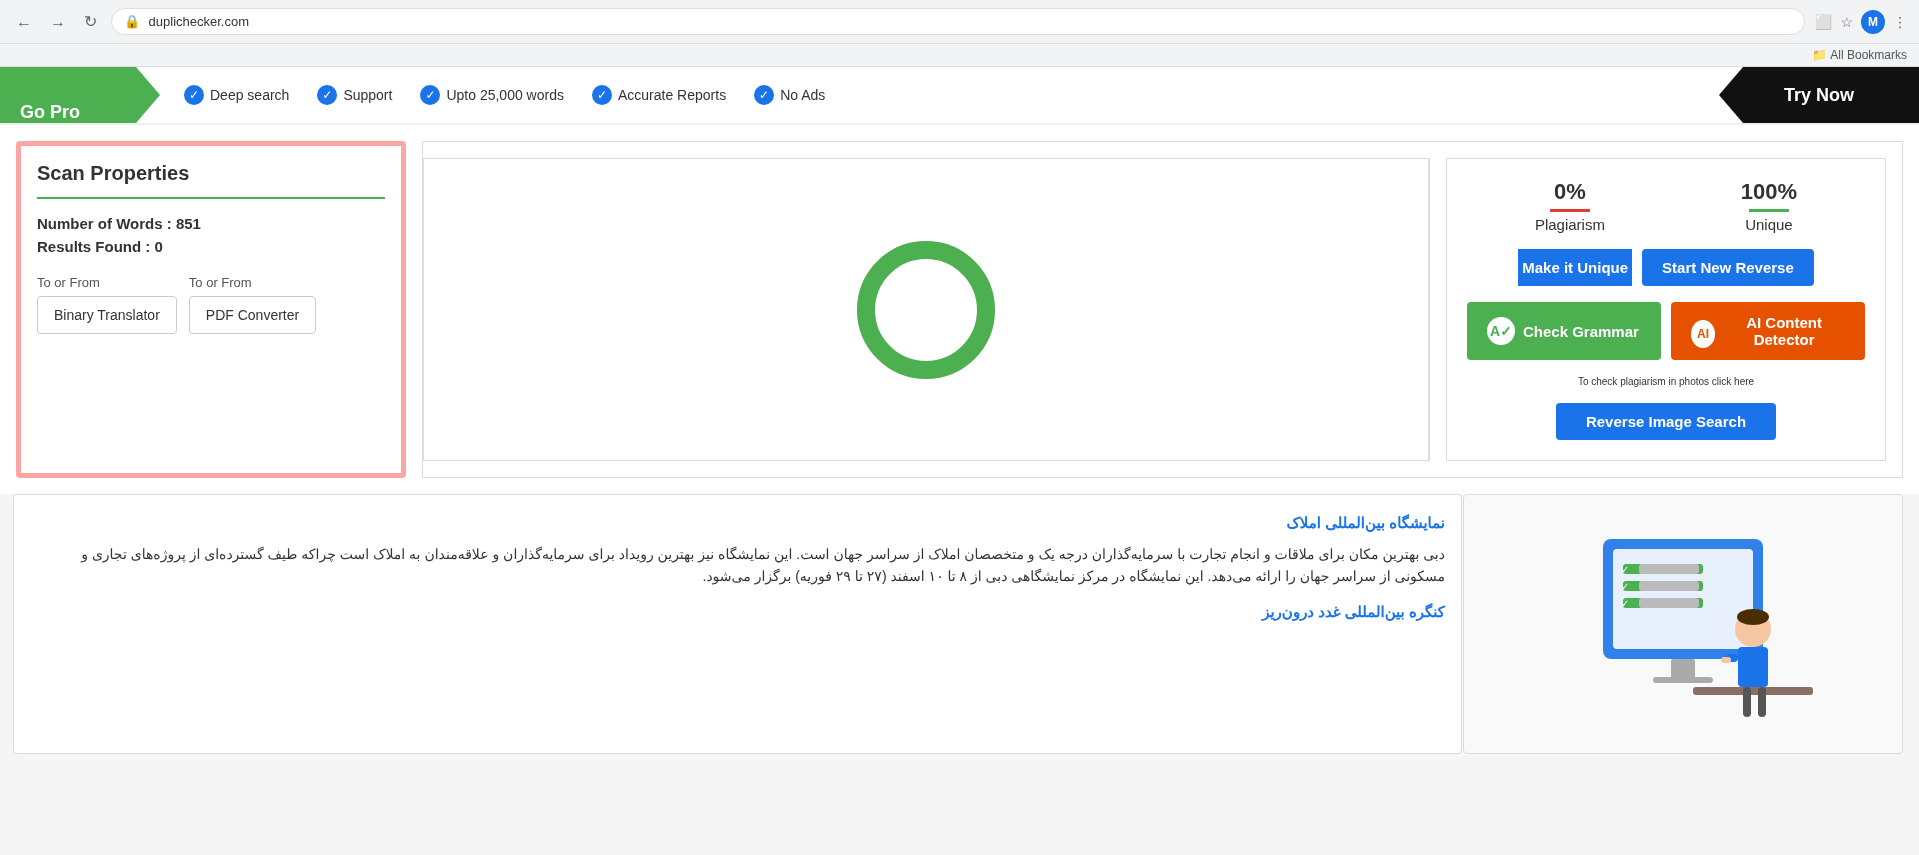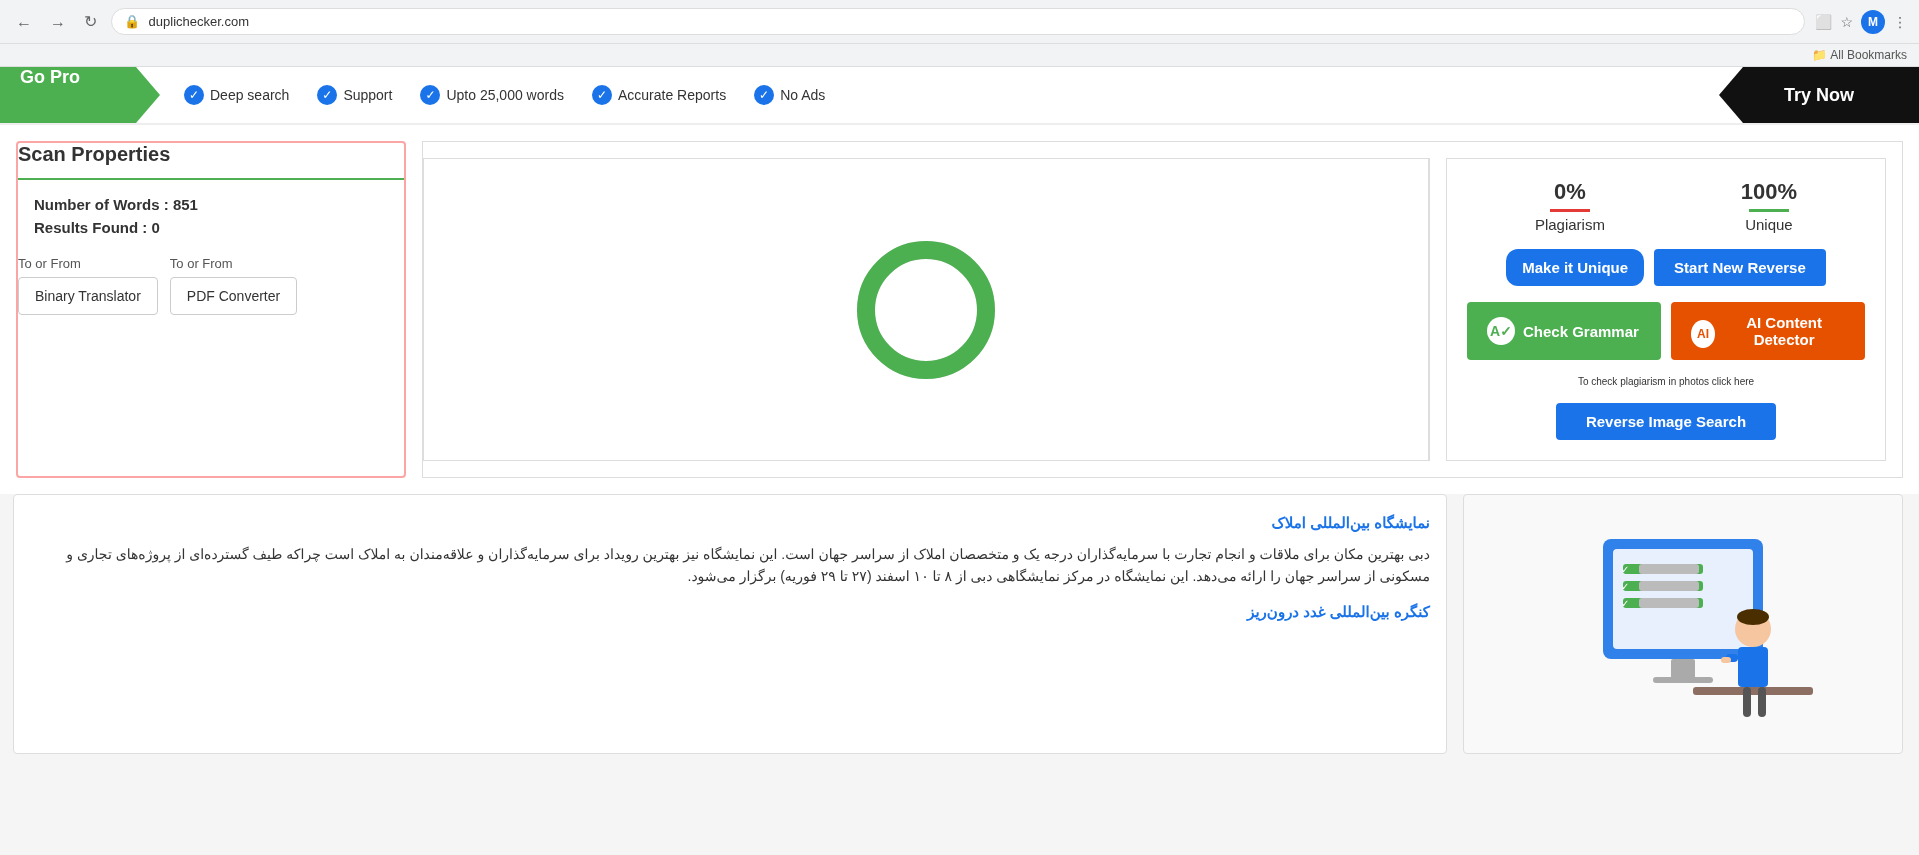--- a/index.html
+++ b/index.html
@@ -58,21 +58,21 @@
       overflow: hidden;
     }
     .go-pro-label {
       background: #4caf50;
       color: white;
       font-size: 18px;
       font-weight: bold;
       padding: 0 20px 0 20px;
       height: 100%;
       display: flex;
-      align-items: flex-start;
+      align-items: flex-end;
       position: relative;
       min-width: 160px;
       clip-path: polygon(0 0, 85% 0, 100% 50%, 85% 100%, 0 100%);
     }
     .go-pro-features {
       display: flex;
       align-items: center;
       gap: 28px;
       padding: 0 24px;
       flex: 1;
@@ -107,37 +107,36 @@
     
     .main-area {
       display: flex;
       padding: 0;
       background: #fff;
     }
 
     
     .left-panel {
       width: 390px;
-      border: 2px solid #fca5a5;
+      border: 5px solid #fca5a5;
       margin: 16px;
       border-radius: 4px;
-      padding: 0;
+      padding: 16px;
       background: #fff;
     }
     .scan-properties-title {
       font-size: 20px;
       font-weight: bold;
       color: #333;
       padding-bottom: 12px;
       border-bottom: 2px solid #4caf50;
       margin-bottom: 16px;
     }
     .word-stats {
       margin-bottom: 20px;
-      margin-left: 16px;
     }
     .word-stats p {
       font-size: 15px;
       color: #333;
       margin-bottom: 6px;
     }
     .word-stats span { font-weight: bold; }
     .converters {
       display: flex;
       gap: 12px;
@@ -213,22 +212,22 @@
     }
     .action-buttons-row {
       display: flex;
       gap: 10px;
       justify-content: center;
     }
     .btn-make-unique {
       background: #1a73e8;
       color: white;
       border: none;
-      border-radius: 12px;
-      padding: 10px 16px;
+      border-radius: 0;
+      padding: 10px 4px;
       font-size: 15px;
       cursor: pointer;
       font-weight: bold;
     }
     .btn-start-new {
       background: #1a73e8;
       color: white;
       border: none;
       border-radius: 4px;
       padding: 10px 20px;
@@ -294,21 +293,21 @@
       cursor: pointer;
       font-weight: bold;
       display: block;
       margin: 0 auto;
     }
 
     
     .bottom-area {
       display: flex;
       padding: 0 16px 16px 13px;
-      gap: 16px;
+      gap: 1px;
     }
     .text-results-panel {
       flex: 1;
       border: 1px solid #ddd;
       border-radius: 4px;
       padding: 16px;
       background: #fff;
       height: 260px;
       overflow-y: auto;
       font-size: 14px;

